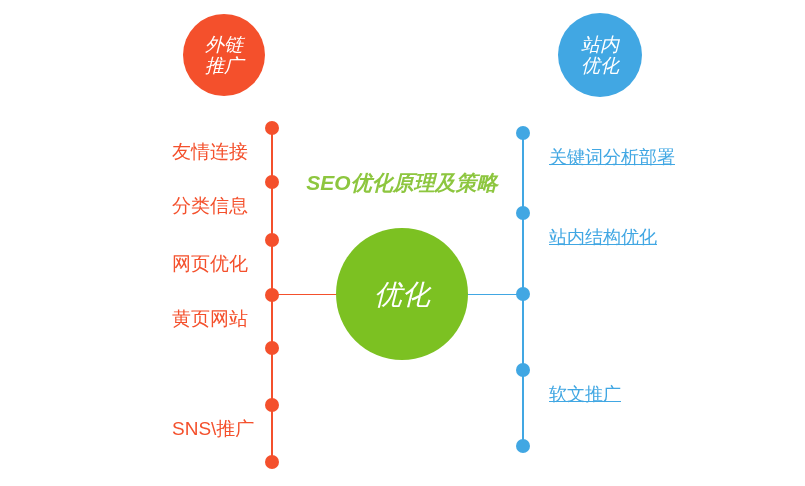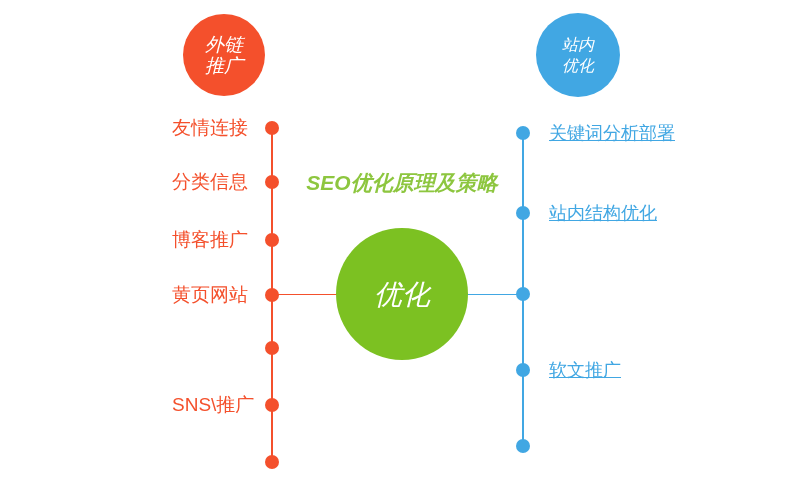--- a/index.html
+++ b/index.html
@@ -34,24 +34,24 @@
     font-style: italic;
   }
   .node-left {
     left: 183px; top: 14px;
     width: 82px; height: 82px;
     background: var(--red);
     font-size: 19px;
     line-height: 21px;
   }
   .node-right {
-    left: 536px; top: 13px;
+    left: 558px; top: 13px;
     width: 84px; height: 84px;
     background: var(--blue);
-    font-size: 16px;
+    font-size: 19px;
     line-height: 21px;
   }
   .node-center {
     left: 336px; top: 228px;
     width: 132px; height: 132px;
     background: var(--green);
     font-size: 28px;
     line-height: 33px;
   }
 
@@ -84,20 +84,21 @@
   }
   .dot-red  { background: var(--red);  left: 265px; }
   .dot-blue { background: var(--blue); left: 516px; }
 
   
   .item-label {
     position: absolute;
     white-space: nowrap;
     line-height: 28px;
     z-index: 2;
+    margin-top: 24px;
   }
   .item-left  { left: 172px; color: var(--red);  font-size: 19px; }
   .item-right { left: 549px; color: var(--blue); font-size: 18px; text-decoration: underline; }
 </style>
 </head>
 <body>
 
 <div class="stage">
 
   <div class="diagram-title">SEO优化原理及策略</div>
@@ -116,21 +117,21 @@
     <span>站内</span>
     <span>优化</span>
   </div>
 
   <div class="node node-center">
     <span>优化</span>
   </div>
 
   <div class="item-label item-left" style="top:114px">友情连接</div>
   <div class="item-label item-left" style="top:168px">分类信息</div>
-  <div class="item-label item-left" style="top:226px">博客推广</div>
+  <div class="item-label item-left" style="top:226px">网页优化</div>
   <div class="item-label item-left" style="top:281px">黄页网站</div>
   <div class="item-label item-left" style="top:391px">SNS\推广</div>
 
   <div class="dot dot-red" style="top:121px"></div>
   <div class="dot dot-red" style="top:175px"></div>
   <div class="dot dot-red" style="top:233px"></div>
   <div class="dot dot-red" style="top:288px"></div>
   <div class="dot dot-red" style="top:341px"></div>
   <div class="dot dot-red" style="top:398px"></div>
   <div class="dot dot-red" style="top:455px"></div>

